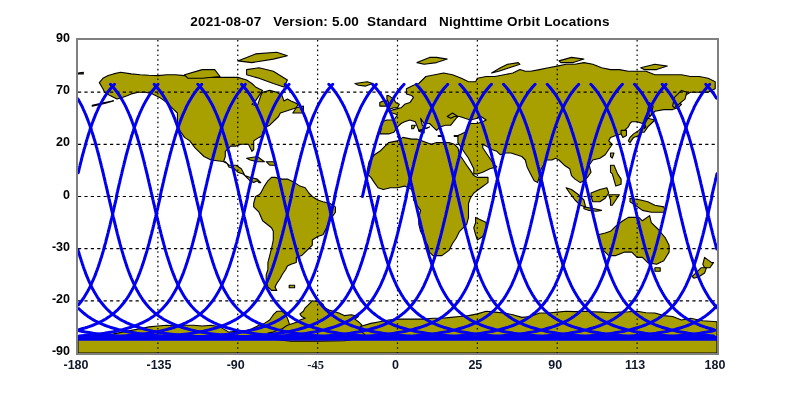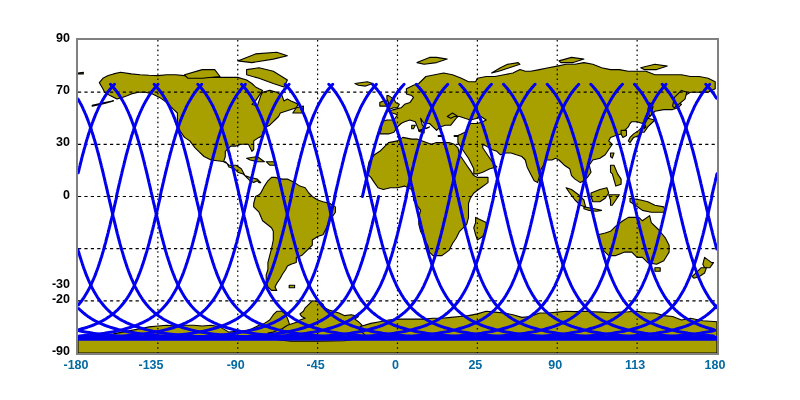--- a/index.html
+++ b/index.html
@@ -18,43 +18,44 @@
     position:absolute;left:76px;top:38px;width:643px;height:317px;
     border:2px solid #808080;box-sizing:border-box;background:#ffffff;
     overflow:hidden;
   }
   #plotsvg{position:absolute;left:0;top:0;width:639px;height:313px;display:block;}
 
   .ytick{position:absolute;right:0;text-align:right;font-size:12.5px;
          font-weight:bold;color:#000;line-height:1;white-space:nowrap;}
   #yticks{position:absolute;left:8px;top:0;width:62px;height:400px;}
   .xtick{position:absolute;top:0;text-align:center;font-size:12.5px;
-         font-weight:bold;color:#0369a1;line-height:1;white-space:nowrap;}
+         font-weight:bold;color:#0f172a;line-height:1;white-space:nowrap;}
   #xticks{position:absolute;left:0;top:359px;width:800px;height:20px;}
 </style>
 </head>
 <body>
 
 <div id="root">
 
+  <div id="title">2021-08-07   Version: 5.00  Standard   Nighttime Orbit Locations</div>
 
   <div id="yticks">
       <div class="ytick" style="top: 32px;">90</div>
       <div class="ytick" style="top: 84.1667px;">70</div>
-      <div class="ytick" style="top: 136.333px;">30</div>
+      <div class="ytick" style="top: 136.333px;">20</div>
       <div class="ytick" style="top: 188.5px;">0</div>
-      <div class="ytick" style="top: 240.667px; margin-top: 37px;">-30</div>
+      <div class="ytick" style="top: 240.667px;">-30</div>
       <div class="ytick" style="top: 292.833px;">-20</div>
       <div class="ytick" style="top: 345px;">-90</div>
     </div>
   <div id="xticks">
       <div class="xtick" style="left: 46px; width: 60px;">-180</div>
-      <div class="xtick" style="left: 121px; width: 60px;">-135</div>
+      <div class="xtick" style="left: 129px; width: 60px;">-135</div>
       <div class="xtick" style="left: 205.75px; width: 60px;">-90</div>
-      <div class="xtick" style="left: 285.625px; width: 60px;">-45</div>
+      <div class="xtick" style="left: 285.625px; width: 60px; font-family: Liberation Serif, serif;">-45</div>
       <div class="xtick" style="left: 365.5px; width: 60px;">0</div>
       <div class="xtick" style="left: 445.375px; width: 60px;">25</div>
       <div class="xtick" style="left: 525.25px; width: 60px;">90</div>
       <div class="xtick" style="left: 605.125px; width: 60px;">113</div>
       <div class="xtick" style="left: 685px; width: 60px;">180</div>
     </div>
 
   <div id="plot">
     <svg id="plotsvg" viewBox="0 0 639 313" preserveAspectRatio="none">
       <g id="g-land">

